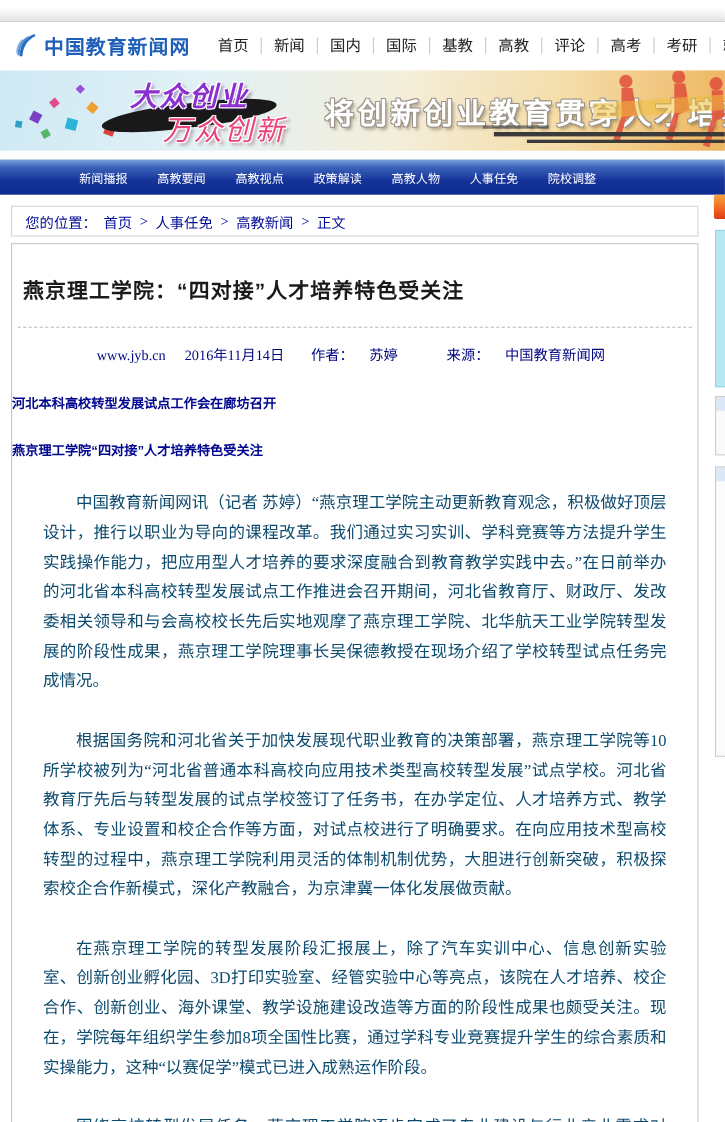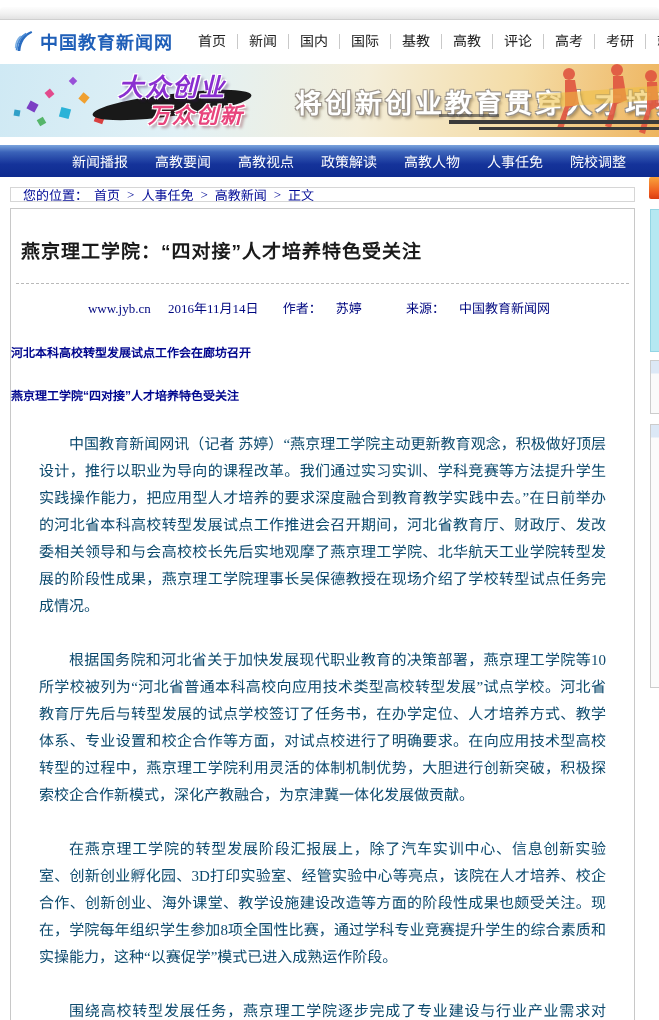--- a/index.html
+++ b/index.html
@@ -24,35 +24,35 @@
 
   
   .banner { position: relative; height: 73px; margin-top: 2px; overflow: hidden; cursor: pointer;
     background: linear-gradient(100deg,#cfe9f4 0%,#e1f1f6 28%,#f4eeda 55%,#f4dca6 78%,#eeb45e 100%); }
   .confetti span { position: absolute; display: block; }
   .slogan-brush { position: absolute; left: 92px; top: 30px; width: 160px; height: 22px;
     background: #191919; border-radius: 50% / 60%; transform: rotate(-7deg); }
   .slogan-1 { position: absolute; left: 118px; top: 3px; font-size: 25px; font-weight: bold;
     font-style: italic; color: #8a2fd0; letter-spacing: 2px;
     text-shadow: -1px -1px 0 #fff, 1px -1px 0 #fff, -1px 1px 0 #fff, 1px 1px 0 #fff, 3px 3px 3px rgba(60,20,90,.45); }
-  .slogan-2 { position: absolute; left: 148px; top: 33px; font-size: 22px; font-weight: bold;
+  .slogan-2 { position: absolute; left: 148px; top: 33px; font-size: 26px; font-weight: normal;
     font-style: italic; color: #e8447c; letter-spacing: 2px;
     text-shadow: -1px -1px 0 #fff, 1px -1px 0 #fff, -1px 1px 0 #fff, 1px 1px 0 #fff, 3px 3px 3px rgba(120,20,40,.45); }
   .banner-headline { position: absolute; left: 295px; top: 50%; transform: translateY(-50%);
     font-size: 27px; font-weight: bold; color: #fff; white-space: nowrap; letter-spacing: 3px;
     text-shadow: -1px -1px 0 #9a938a, 1px -1px 0 #9a938a, -1px 1px 0 #9a938a, 1px 1px 0 #9a938a, 2px 3px 3px rgba(90,70,40,.5); }
   .runners { position: absolute; right: 0; top: 0; height: 73px; }
 
   
   .channel-nav { height: 32px; margin-top: 8px; display: flex; align-items: center; padding-left: 72px;
     background: linear-gradient(180deg,#7ba4dd 0%,#3b63b9 22%,#15339a 60%,#0e2b8f 100%); }
-  .channel-nav a { color: #fff; font-size: 14px; text-decoration: none; margin-right: 27px; white-space: nowrap; }
+  .channel-nav a { color: #fff; font-size: 11px; text-decoration: none; margin-right: 27px; white-space: nowrap; }
 
   
-  .breadcrumb-box { margin: 10px 24px 6px 10px; border: 1px solid #d6d6d6; height: 15px;
+  .breadcrumb-box { margin: 10px 24px 6px 10px; border: 1px solid #d6d6d6; height: 28px;
     display: flex; align-items: center; padding-left: 12px; font-size: 13px; color: #000a96;
     font-family: "Liberation Serif", serif; }
   .breadcrumb-box a { color: #000a96; text-decoration: none; }
   .breadcrumb-box .sep { margin: 0 7px; color: #000a96; }
   .breadcrumb-box .bc-label { margin-right: 6px; }
 
   
   .content-box { margin-left: 10px; width: 625px; height: 834px;
     border: 1px solid #c8c8c8; padding-top: 15px; background: #fff; }
   .article-title { text-align: left; font-size: 19px; font-weight: bold; color: #1a1a1a;

